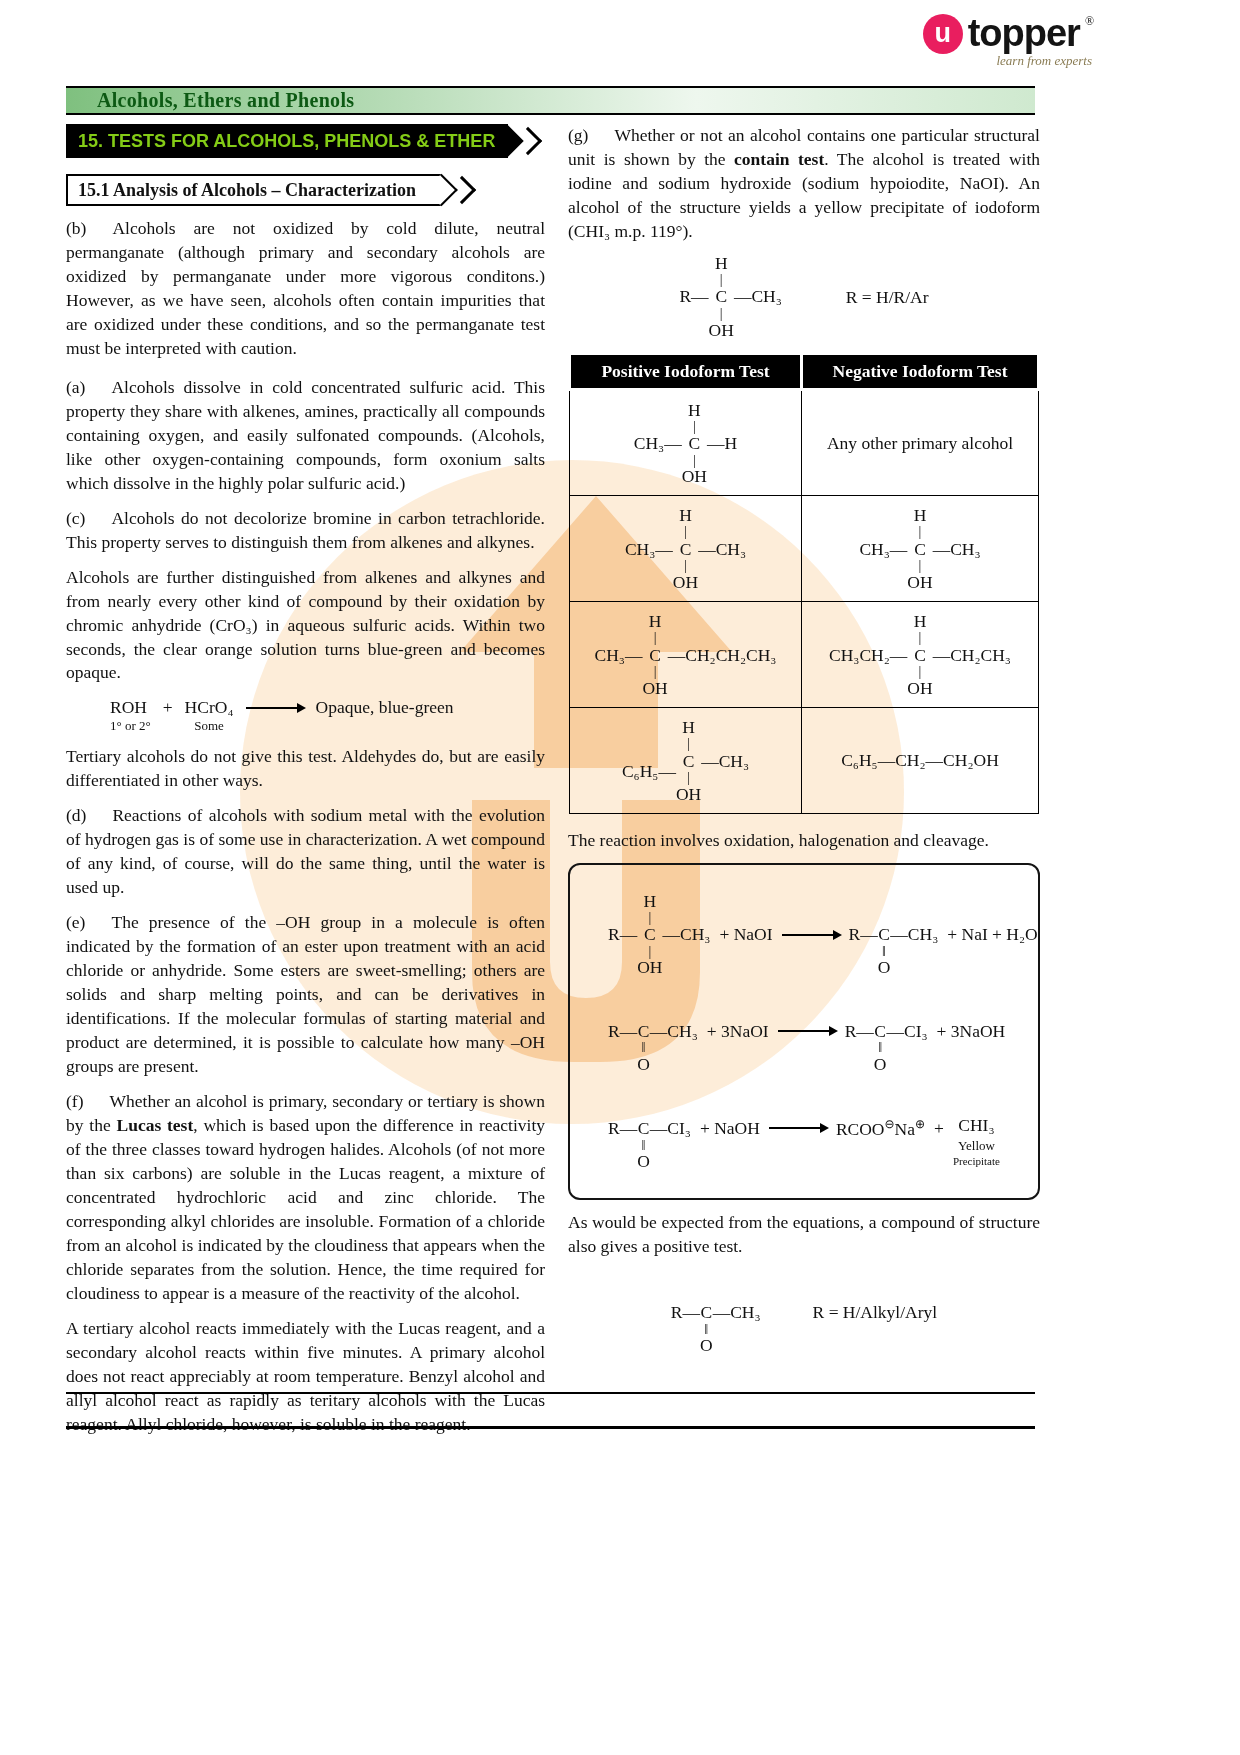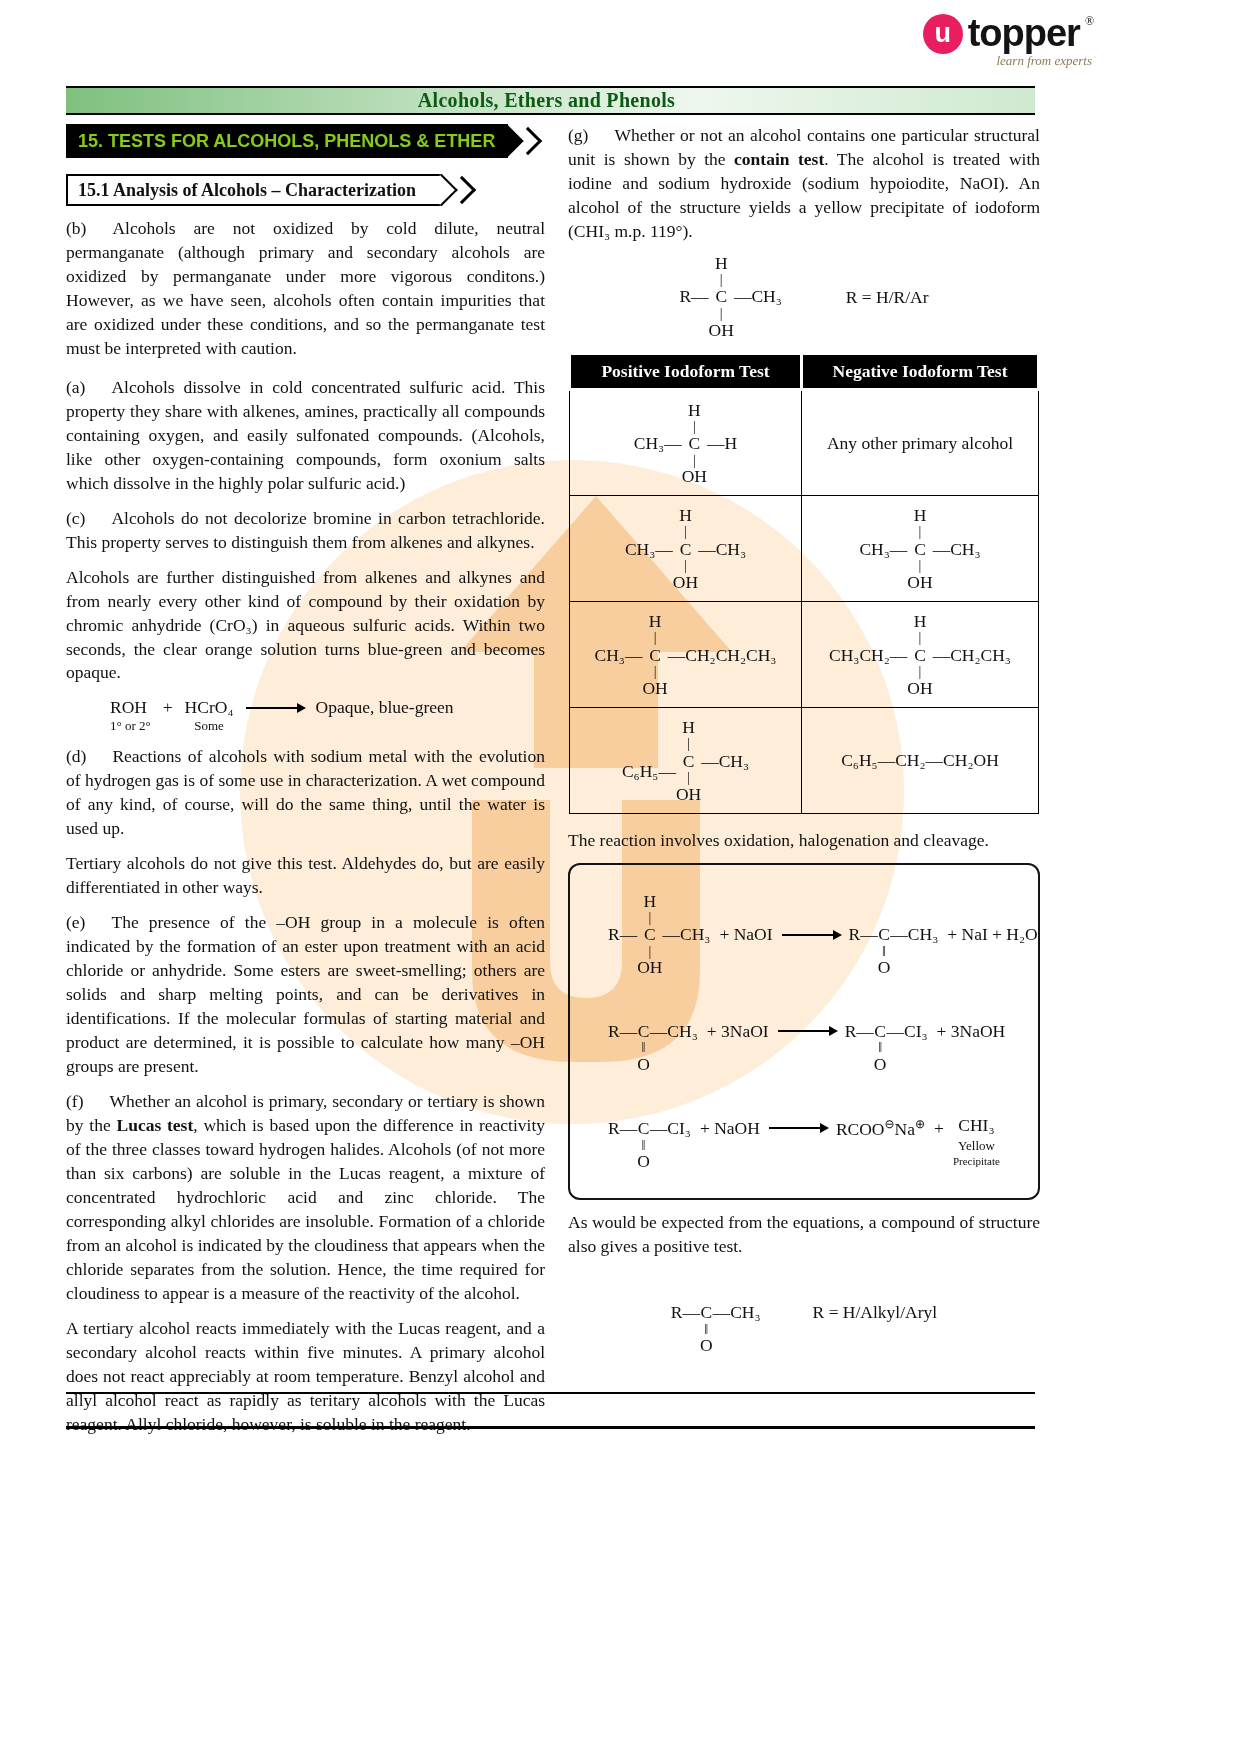--- a/index.html
+++ b/index.html
@@ -20,21 +20,21 @@
     color:#fff; font-family:"Liberation Sans", sans-serif; font-weight:bold; font-size:27px;
   }
   .logo-text { font-family:"Liberation Sans", sans-serif; font-weight:bold; font-size:38px; letter-spacing:-1px; color:#141414; }
   .logo-reg { font-size:12px; align-self:flex-start; margin-top:2px; }
   .logo-tagline { font-style:italic; font-size:13px; color:#8a7c54; margin-top:-2px; padding-right:2px; }
   
   .chapter-bar {
     position:absolute; left:66px; top:86px; width:969px; height:29px; z-index:1;
     border-top:2px solid #000; border-bottom:2px solid #000;
     background:linear-gradient(90deg,#7fc07f 0%, #b9ddb9 35%, #eef7ee 65%, #cfe9cf 100%);
-    display:flex; align-items:center; justify-content:center; padding-right:8px;
+    display:flex; align-items:center; justify-content:flex-start; padding-right:8px;padding-left:31px;
   }
   .chapter-title { font-weight:bold; font-size:20px; color:#0d5a14; letter-spacing:.3px; }
   
   .col { position:absolute; top:124px; z-index:1; }
   .col.left { left:66px; width:479px; }
   .col.right { left:568px; width:472px; }
   
   .banner {
     position:relative; background:#000; color:#84cc16; width:442px; height:34px;
     display:flex; align-items:center; padding-left:12px;
@@ -160,25 +160,25 @@
       <span>ROH</span>
       <span>+</span>
       <span>HCrO₄</span>
       <span class="arr"></span>
       <span>Opaque, blue-green</span>
       <span class="note n1">1° or 2°</span>
       <span class="note n2">Some</span>
     </div>
 
     <p class="para">
+      <span>Tertiary alcohols do not give this test.  Aldehydes do, but are easily differentiated in other ways.</span>
+    </p>
+
+    <p class="para">
       <span class="plabel">(d)</span><span>Reactions of alcohols with sodium metal with the evolution of hydrogen gas is of some use in characterization. A wet compound of any kind, of course, will do the same thing, until the water is used up.</span>
-    </p>
-
-    <p class="para">
-      <span>Tertiary alcohols do not give this test.  Aldehydes do, but are easily differentiated in other ways.</span>
     </p>
 
     <p class="para">
       <span class="plabel">(e)</span><span>The presence of the –OH group in a molecule is often indicated by the formation of an ester upon treatment with an acid chloride or anhydride.  Some esters are sweet-smelling; others are solids and sharp melting points, and can be derivatives in identifications.  If the molecular formulas of starting material and product are determined, it is possible to calculate how many –OH groups are present.</span>
     </p>
 
     <p class="para">
       <span class="plabel">(f)</span><span>Whether an alcohol is primary, secondary or tertiary is shown by the </span><b>Lucas test</b><span>, which is based upon the difference in reactivity of the three classes toward hydrogen halides.  Alcohols (of not more than six carbons) are soluble in the Lucas reagent, a mixture of concentrated hydrochloric acid and zinc chloride.  The corresponding alkyl chlorides are insoluble.  Formation of a chloride from an alcohol is indicated by the cloudiness that appears when the chloride separates from the solution.  Hence, the time required for cloudiness to appear is a measure of the reactivity of the alcohol.</span>
     </p>
 

